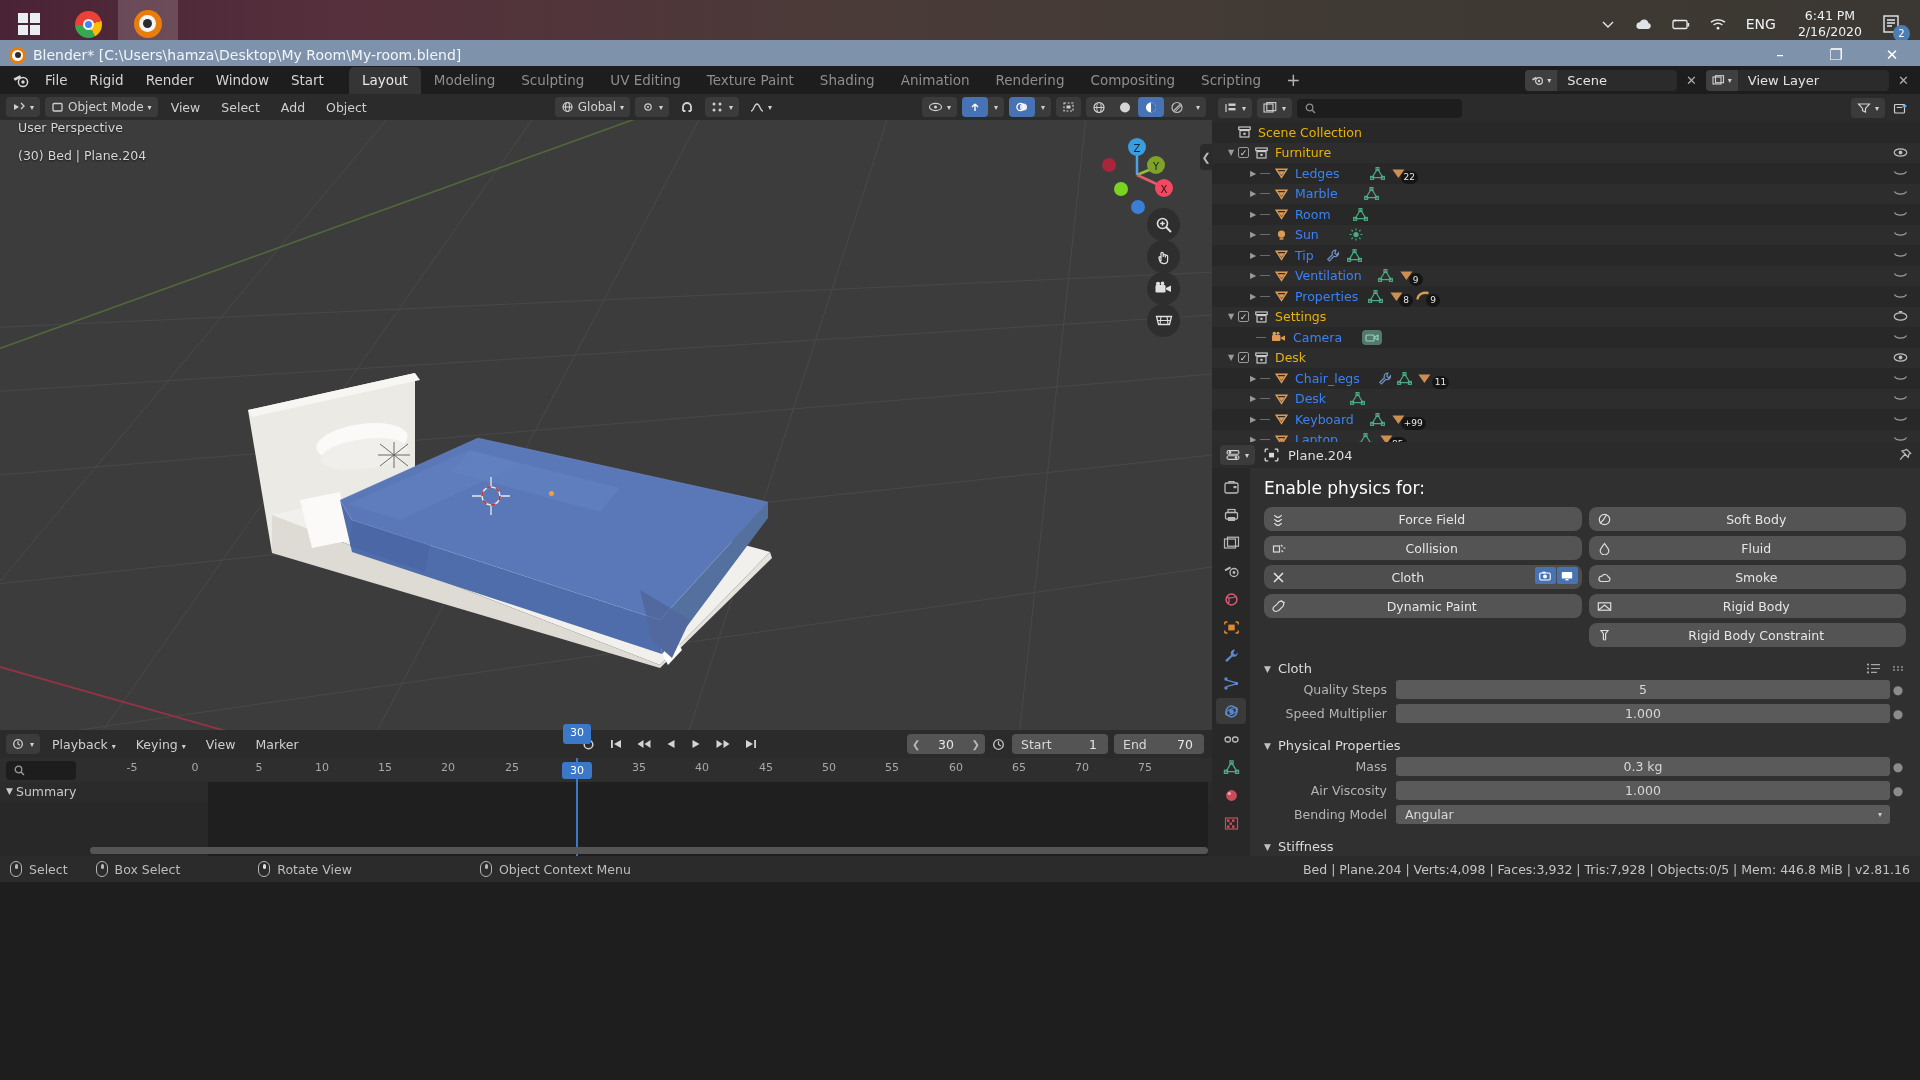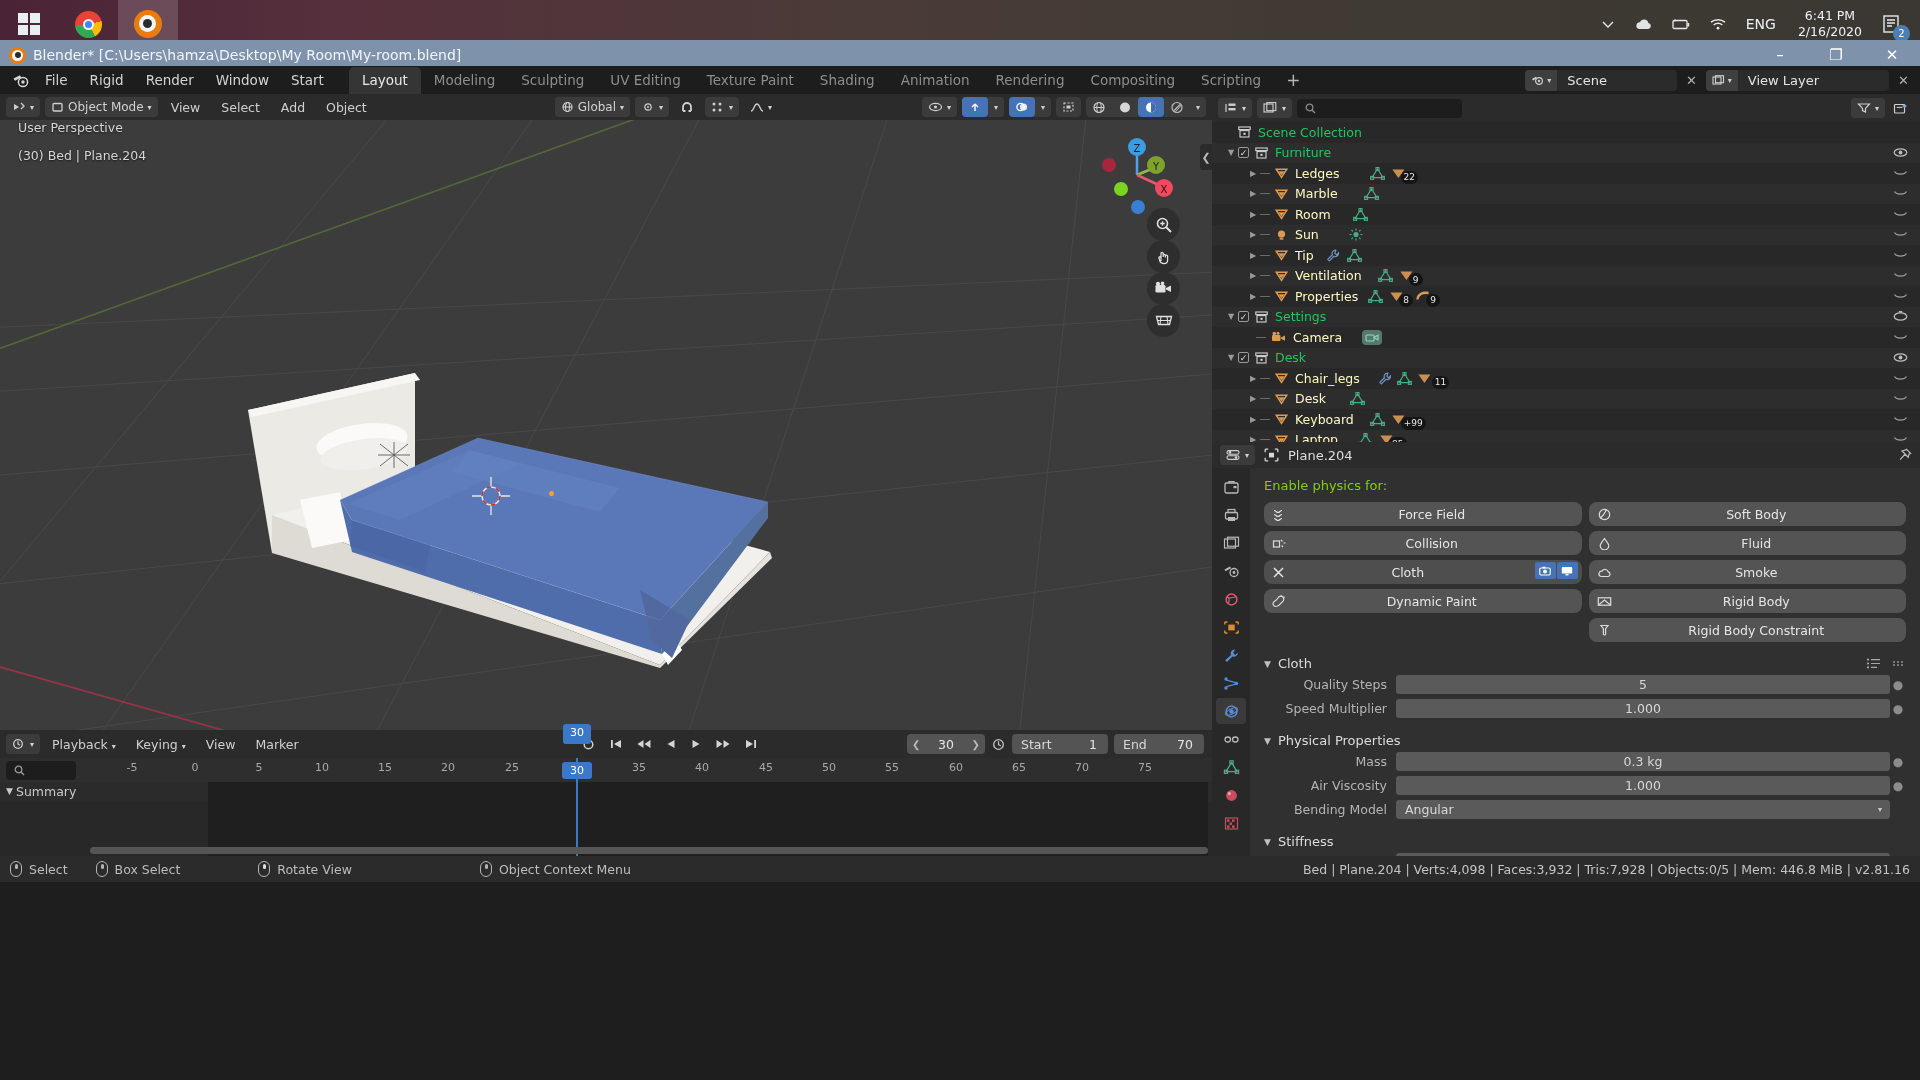--- a/index.html
+++ b/index.html
@@ -115,38 +115,38 @@
   .out-search { flex:1; background:#1d1d1d; border-radius:4px; height:19px; display:flex; align-items:center;
                 padding:0 8px; color:#8a8a8a; font-size:11px; max-width:165px; }
   .out-rows { position:relative; height:320px; overflow:hidden; }
   .out-row { position:relative; height:20.5px; display:flex; align-items:center; font-size:12.5px; color:#c9c9c9; }
   .out-row.zebra { background:#2d2d2d; }
   .disc { color:#9a9a9a; font-size:8px; width:14px; text-align:center; }
   .chk { width:11px; height:11px; border:1px solid #9a9a9a; border-radius:2px; background:#2b2b2b;
          display:inline-flex; align-items:center; justify-content:center; margin-right:6px; color:#ddd; font-size:9px; }
   .coll-ic { color:#d4d4d4; margin-right:7px; display:inline-flex; }
   .obj-ic { color:#dd9a55; margin-right:7px; display:inline-flex; }
-  .lbl-dim { color:#fef9c3; }
-  .lbl-bright { color:#22c55e; }
+  .lbl-dim { color:#3b82f6; }
+  .lbl-bright { color:#eab308; }
   .out-right { margin-left:auto; display:flex; align-items:center; gap:10px; padding-right:12px; color:#9d9d9d; }
   .badge { display:inline-flex; align-items:center; justify-content:center; min-width:14px; height:13px;
            background:#151515; color:#e8e8e8; font-size:9px; border-radius:7px; padding:0 3px; margin-left:-5px;
            position:relative; top:4px; }
 
   
   .props { position:absolute; left:1212px; top:442px; width:708px; height:414px; background:#303030; }
   .props-head { height:26px; background:#2b2b2b; display:flex; align-items:center; padding:0 8px; gap:9px; }
   .props-breadcrumb { color:#dedede; font-size:13px; }
   .props-tabs { position:absolute; left:0; top:26px; width:38px; bottom:0; background:#282828;
                 display:flex; flex-direction:column; align-items:center; padding-top:6px; gap:2px; }
   .ptab { width:30px; height:26px; display:flex; align-items:center; justify-content:center;
           border-radius:4px; color:#b9b9b9; }
   .ptab.active { background:#3a3a3a; }
   .props-body { position:absolute; left:38px; top:26px; right:0; bottom:0; padding:10px 14px 0 14px; overflow:hidden; }
-  .phys-label { color:#84cc16; font-size:13px; margin-bottom:9px; }
+  .phys-label { color:#ffffff; font-size:17px; margin-bottom:9px; }
   .phys-grid { display:grid; grid-template-columns: 1fr 1fr; gap:5px 7px; }
   .phys-btn { background:#545454; border-radius:8px; height:21px; display:flex; align-items:center;
               color:#e6e6e6; font-size:12.5px; position:relative; padding:12px 8px; }
   .phys-btn .ic { width:18px; display:flex; align-items:center; color:#dcdcdc; }
   .phys-btn .tx { flex:1; text-align:center; }
   .phys-btn.enabled { background:#4e4e4e; }
   .toggle-pair { display:flex; position:absolute; right:4px; top:2px; gap:1px; }
   .tgl { width:21px; height:17px; background:#4772b3; border-radius:2px; display:flex;
          align-items:center; justify-content:center; color:#fff; }
   .panel-head { display:flex; align-items:center; gap:7px; margin:14px 0 0 0; color:#dcdcdc; font-size:13px; }

